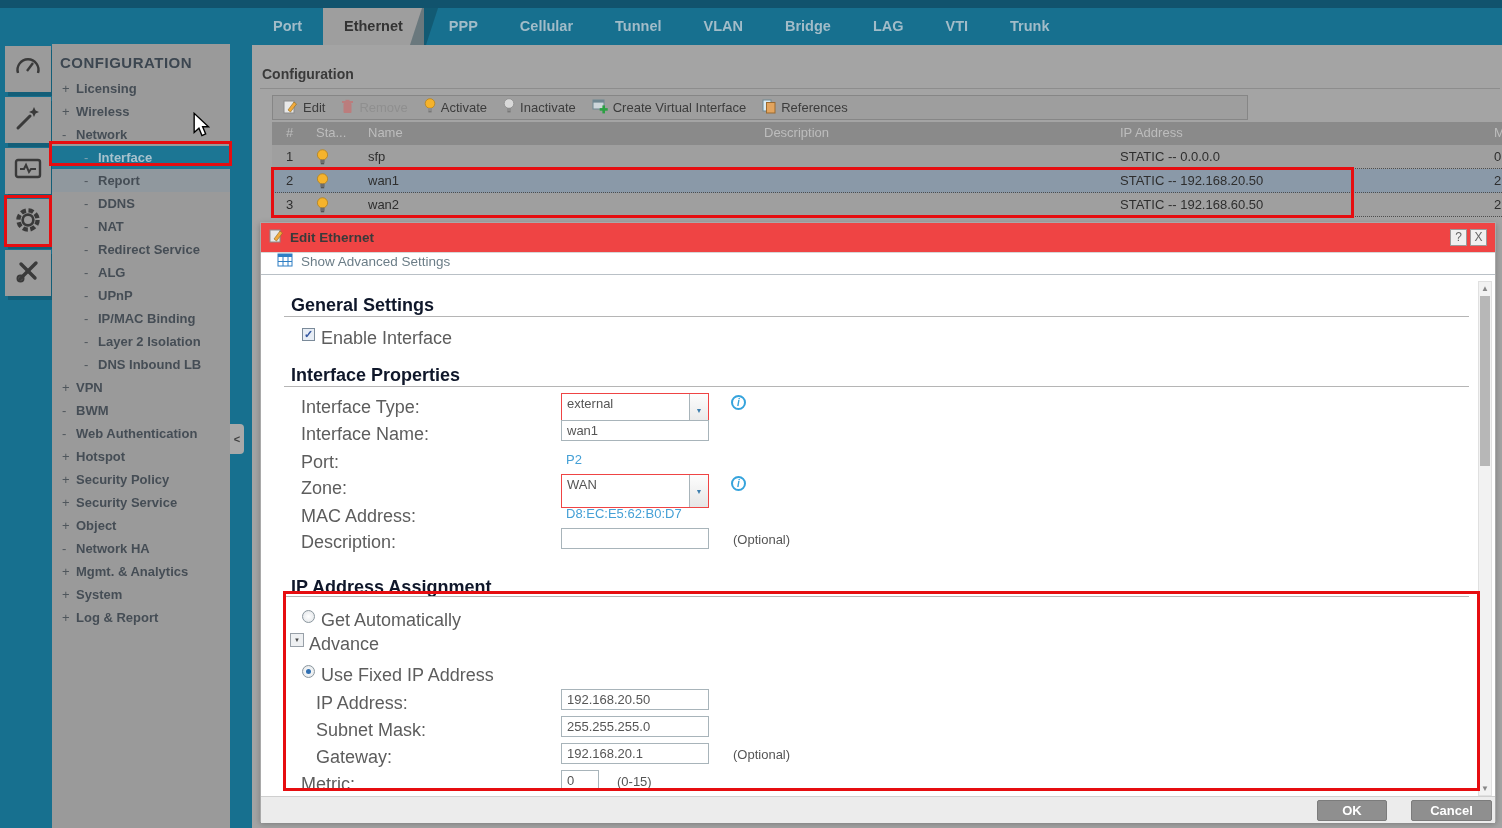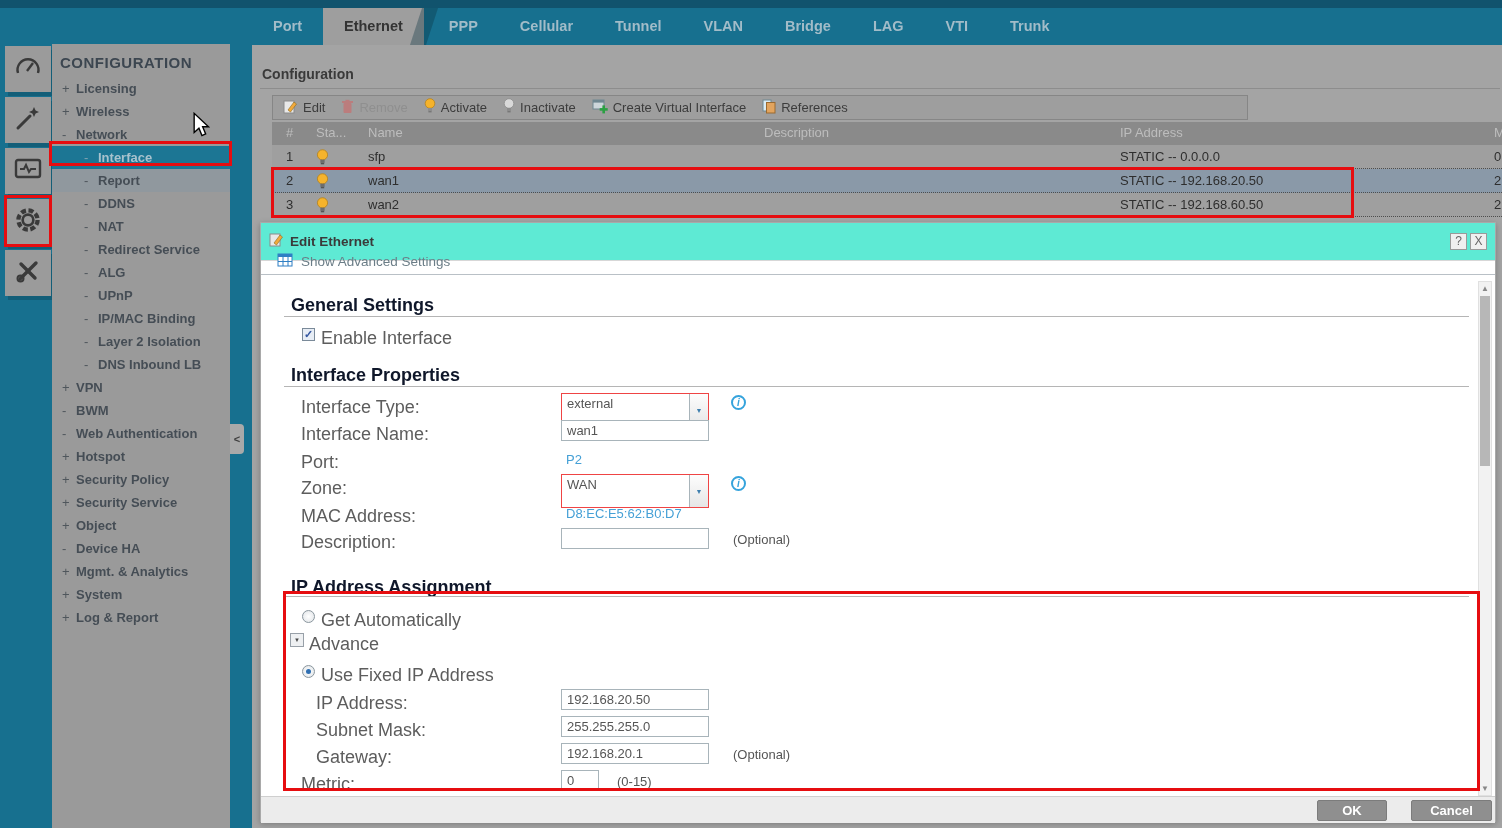--- a/index.html
+++ b/index.html
@@ -38,21 +38,21 @@
   .tbtn.disabled{color:#8f8f8f}
   .thead{position:absolute;left:20px;top:77px;width:1230px;height:23px;background:#8a8a8a;color:#bdbdbd;font-size:13px;overflow:hidden}
   .thead span{position:absolute;top:3px}
   .trow{position:absolute;left:20px;width:1230px;height:24px;font-size:13px;color:#2e2e2e;border-bottom:1px dotted #4d4d4d;overflow:hidden}
   .trow span{position:absolute;top:4px}
   .col-num{left:14px}.col-status{left:44px}.col-name{left:96px}.col-desc{left:492px}.col-ip{left:848px}.col-mask{left:1222px}
   .trow .col-status{top:4px}
 
   
   .dialog{position:absolute;left:260px;top:222px;width:1236px;height:600px;background:#fff;border:1px solid #a9a9a9;box-shadow:0 2px 6px rgba(0,0,0,.25)}
-  .dlg-titlebar{position:absolute;left:0;top:0;width:100%;height:38px;background:#5eead4;border-bottom:1px solid #d7d7d7;display:flex;align-items:center;padding:0 8px;gap:6px}
+  .dlg-titlebar{position:absolute;left:0;top:0;width:100%;height:30px;background:#ef4444;border-bottom:1px solid #d7d7d7;display:flex;align-items:center;padding:0 8px;gap:6px}
   .dlg-title{font-size:13.5px;font-weight:bold;color:#3a3a3a}
   .dlg-sys{margin-left:auto;display:flex;gap:3px}
   .sysbtn{width:17px;height:17px;border:1px solid #9a9a9a;background:#f0f0f0;color:#666;font-size:12px;line-height:15px;text-align:center;cursor:default}
   .dlg-advrow{position:absolute;left:0;top:25px;width:100%;height:27px;display:flex;align-items:center;gap:8px;padding-left:16px;border-bottom:1px solid #b9c0c6;font-size:13.5px;color:#6b7d87}
   .sect{font-size:18px;font-weight:bold;color:#0f172a}
   .hr{border-bottom:1px solid #b5b5b5;width:1185px;left:23px}
   .flabel{font-size:18px;color:#5d5d5d}
   .txt{position:absolute;width:148px;height:21px;border:1px solid #a8b4ba;font-size:13px;color:#555;padding:0 5px;font-family:"Liberation Sans",sans-serif;background:#fff}
   .combo{position:absolute;width:148px;height:34px;border:1px solid #ef4444;background:#fff;display:flex}
   .combo-val{flex:1;font-size:13px;color:#555;line-height:20px;padding-left:5px}
@@ -141,21 +141,21 @@
     <div class="m-item sub"><span class="pfx">-</span><span>IP/MAC Binding</span></div>
     <div class="m-item sub"><span class="pfx">-</span><span>Layer 2 Isolation</span></div>
     <div class="m-item sub"><span class="pfx">-</span><span>DNS Inbound LB</span></div>
     <div class="m-item"><span class="pfx">+</span><span>VPN</span></div>
     <div class="m-item"><span class="pfx">-</span><span>BWM</span></div>
     <div class="m-item"><span class="pfx">-</span><span>Web Authentication</span></div>
     <div class="m-item"><span class="pfx">+</span><span>Hotspot</span></div>
     <div class="m-item"><span class="pfx">+</span><span>Security Policy</span></div>
     <div class="m-item"><span class="pfx">+</span><span>Security Service</span></div>
     <div class="m-item"><span class="pfx">+</span><span>Object</span></div>
-    <div class="m-item"><span class="pfx">-</span><span>Device HA</span></div>
+    <div class="m-item"><span class="pfx">-</span><span>Network HA</span></div>
     <div class="m-item"><span class="pfx">+</span><span>Mgmt. &amp; Analytics</span></div>
     <div class="m-item"><span class="pfx">+</span><span>System</span></div>
     <div class="m-item"><span class="pfx">+</span><span>Log &amp; Report</span></div>
   </div>
 </div>
 <div class="collapse-handle">&lt;</div>
 
 <div class="content">
   <div class="c-title">Configuration</div>
   <div class="c-title-hr"></div>

